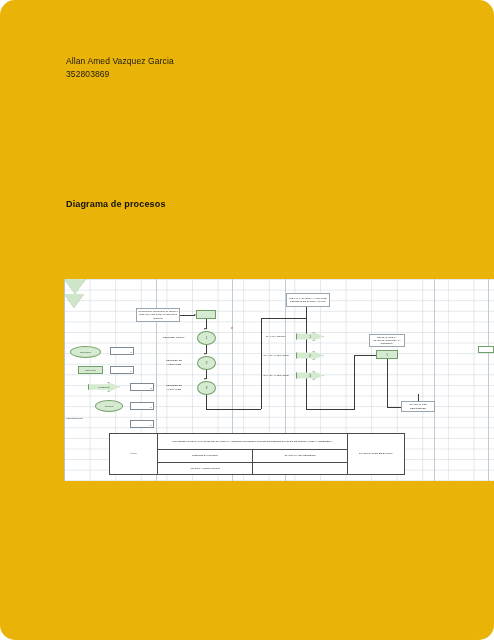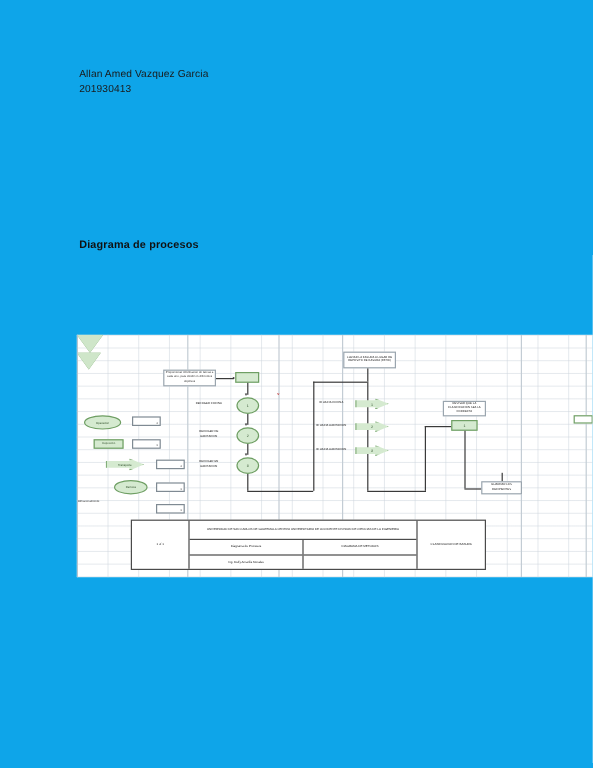--- a/index.html
+++ b/index.html
@@ -3,21 +3,21 @@
 <meta charset="utf-8">
 <style>
   html,body{margin:0;padding:0;}
   body{
     width:494px;height:640px;
     background:#ffffff;
     font-family:"Liberation Sans", sans-serif;
     overflow:hidden;
     position:relative;
   }
-  .page{position:absolute;inset:0;background:#0ea5e9;}
+  .page{position:absolute;inset:0;background:#eab308;border-radius:15px;}
 
   
   .doc-header{
     position:absolute;left:66px;top:55px;
     font-size:8.5px;line-height:12.5px;color:#1a1a1a;
     letter-spacing:.1px;
   }
   .doc-header div{white-space:nowrap;}
   .doc-title{
     position:absolute;left:66px;top:199px;
@@ -134,21 +134,21 @@
   .tb-half{flex:1;display:flex;align-items:center;justify-content:center;}
   .tb-half.divider{border-right:1px solid #4a4a4a;}
 </style>
 </head>
 <body>
 
 <div class="page">
 
   <div class="doc-header">
     <div>Allan Amed Vazquez Garcia</div>
-    <div>201930413</div>
+    <div>352803869</div>
   </div>
 
   <div class="doc-title">Diagrama de procesos</div>
 
   <div class="sheet">
 
     <div class="colrule" style="left:92px;"></div>
     <div class="colrule" style="left:168px;"></div>
     <div class="colrule" style="left:221px;"></div>
     <div class="colrule" style="left:370px;"></div>

